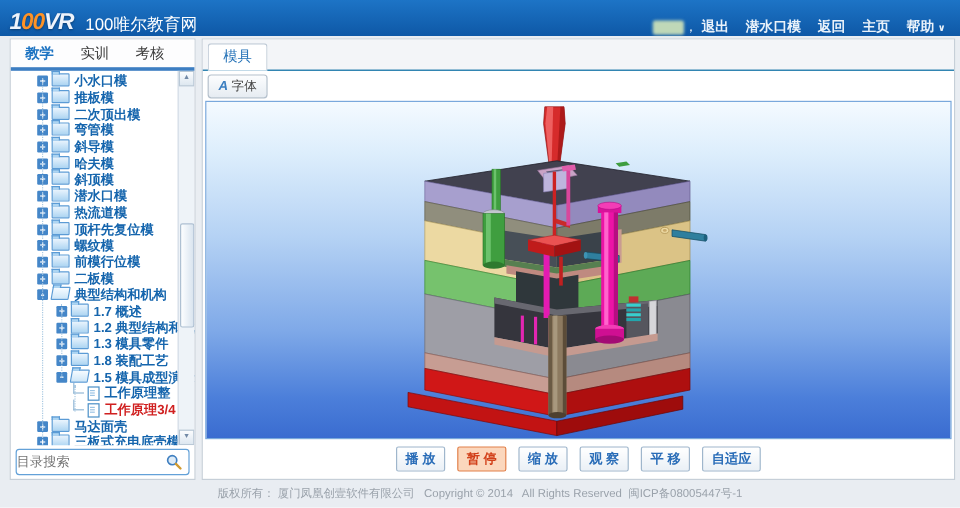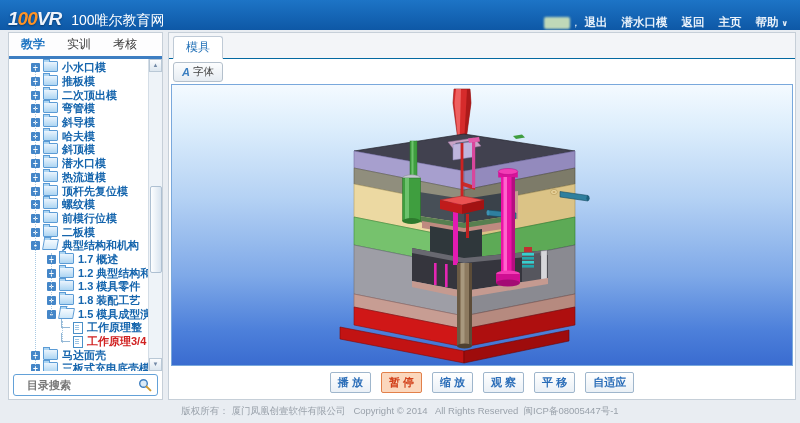--- a/index.html
+++ b/index.html
@@ -43,21 +43,21 @@
   .tlabel{font-size:11px;font-weight:bold;color:#1565ad;}
   .trow.sel .tlabel{color:#d02020;}
   .vscroll{position:absolute;right:0;top:0;width:13px;height:312px;background:#eef3f8;border-left:1px solid #d4dde6;}
   .sarrow{position:absolute;left:0;width:13px;height:13px;background:linear-gradient(180deg,#fbfcfe,#dde7f0);
         border:1px solid #b9c8d6;box-sizing:border-box;color:#7289a6;font-size:6px;line-height:11px;text-align:center;cursor:pointer;}
   .sarrow.up{top:0;}.sarrow.down{bottom:0;}
   .sthumb{position:absolute;left:1px;top:127px;width:10px;height:85px;
         background:linear-gradient(90deg,#fdfeff,#d9e4ef);border:1px solid #aec0d2;border-radius:2px;cursor:pointer;}
   .search-row{position:absolute;left:0;bottom:0;height:28px;right:0;display:flex;align-items:center;padding:0 4px;box-sizing:border-box;}
   .search-input{flex:1;height:20px;border:1px solid #63a1d8;border-radius:3px;font-size:11px;
-        padding:0 20px 0 13px;color:#666;outline:none;font-family:inherit;min-width:0;font-weight:bold;}
+        padding:0 20px 0 0;color:#666;outline:none;font-family:inherit;min-width:0;}
   .mag{position:absolute;right:10px;width:14px;height:14px;cursor:pointer;}
   
   .right-panel{position:absolute;left:168px;top:32px;width:628px;height:368px;background:#fff;
         border:1px solid #c6cfd8;box-sizing:border-box;}
   .rtabbar{height:25px;background:#f3f5f8;border-bottom:1px solid #0369a1;display:flex;align-items:flex-end;padding-left:4px;}
   .rtab{height:21px;line-height:21px;padding:0 12px;background:#fff;border:1px solid #bfcad6;border-bottom:1px solid #fff;
         border-radius:3px 3px 0 0;color:#2673b8;font-size:12px;margin-bottom:-1px;cursor:pointer;}
   .font-row{height:25px;display:flex;align-items:center;padding-left:4px;}
   .font-btn{display:flex;align-items:center;gap:3px;font-size:10.5px;color:#444;
         background:linear-gradient(180deg,#fcfdfe,#e6ecf2);border:1px solid #b4c0cc;border-radius:3px;

